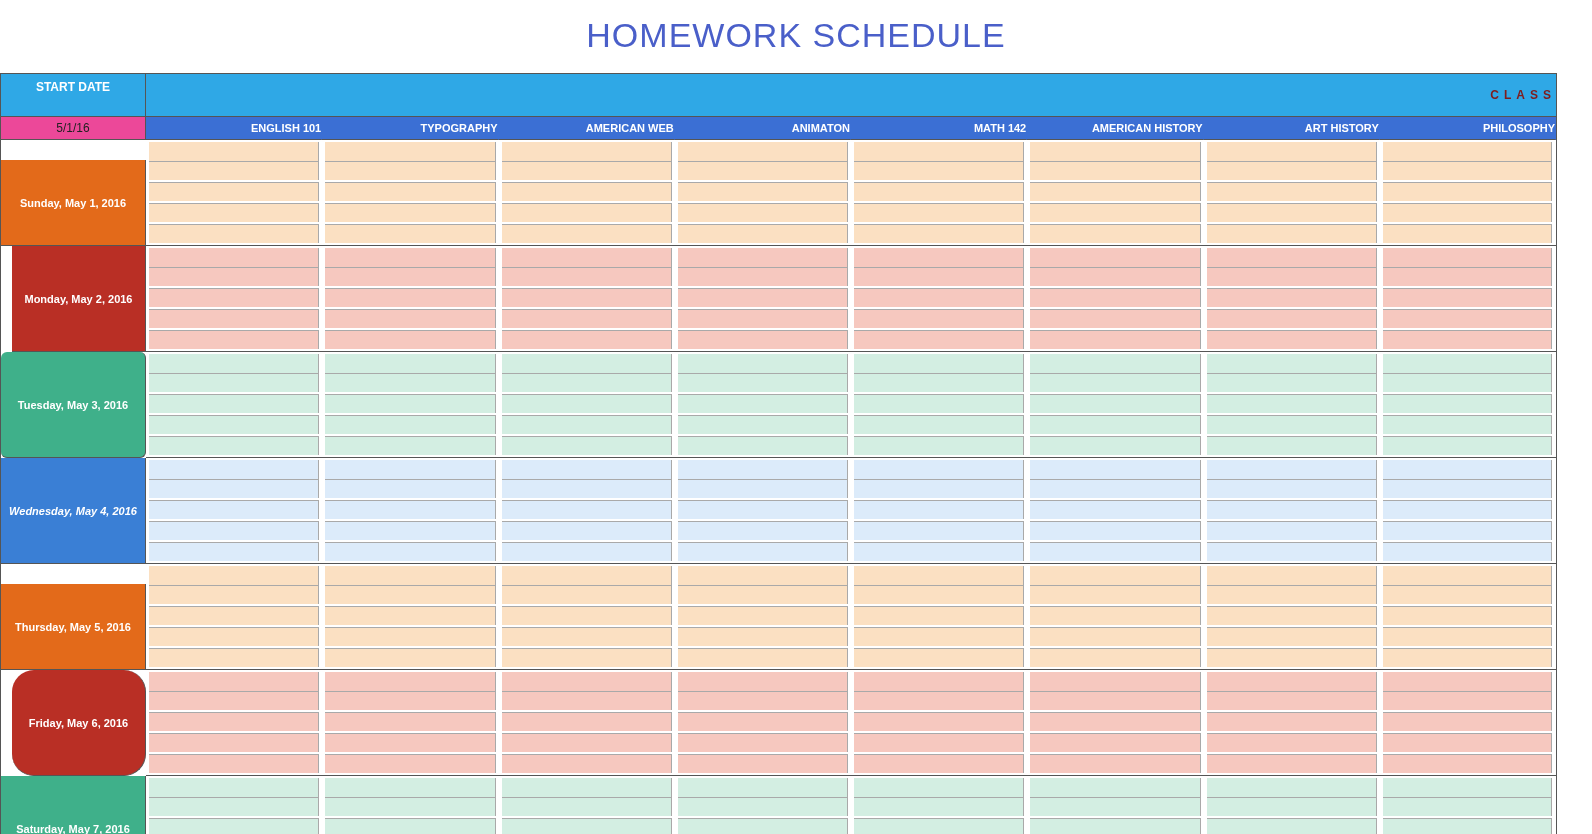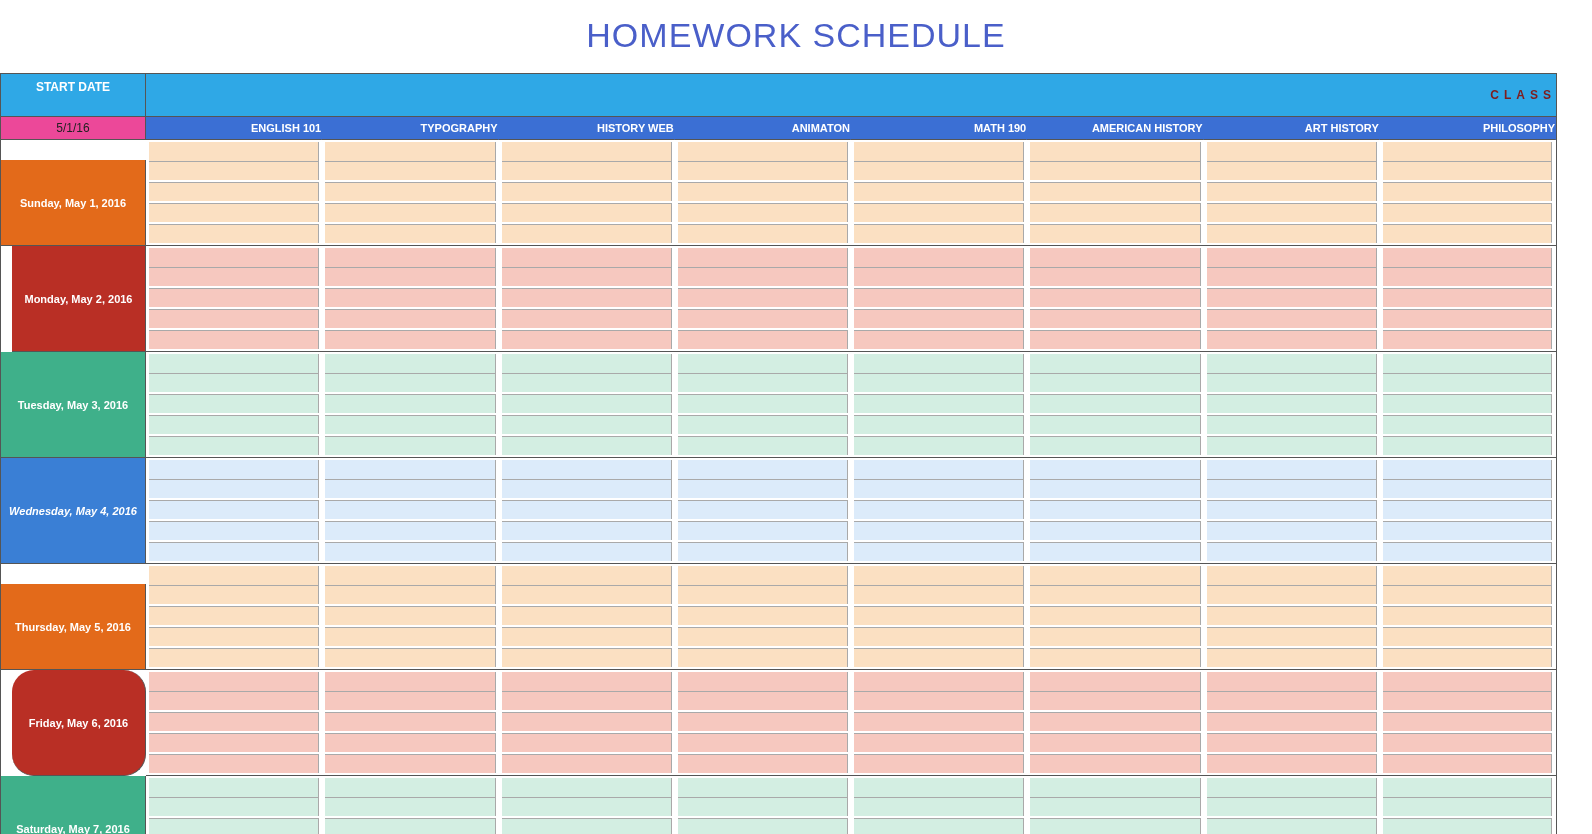--- a/index.html
+++ b/index.html
@@ -103,23 +103,23 @@
 <h1 class="title">HOMEWORK SCHEDULE</h1>
 
 <div class="grid">
 
   <div class="hdr-startdate">START DATE</div>
   <div class="hdr-class">CLASS</div>
 
   <div class="hdr-date">5/1/16</div>
   <div class="hdr-col">ENGLISH 101</div>
   <div class="hdr-col">TYPOGRAPHY</div>
-  <div class="hdr-col">HISTORY WEB</div>
+  <div class="hdr-col">AMERICAN WEB</div>
   <div class="hdr-col">ANIMATON</div>
-  <div class="hdr-col">MATH 190</div>
+  <div class="hdr-col">MATH 142</div>
   <div class="hdr-col">AMERICAN HISTORY</div>
   <div class="hdr-col">ART HISTORY</div>
   <div class="hdr-col">PHILOSOPHY</div>
 
   <div id="days-anchor" style="display:contents"><div class="daylabel bg-orange" style="grid-row: span 1;">Sunday, May 1, 2016</div><div class="daygrid cells-orange">
         <div class="cell"></div>
         <div class="cell"></div>
         <div class="cell"></div>
         <div class="cell"></div>
         <div class="cell"></div>
@@ -192,21 +192,21 @@
         <div class="cell"></div>
         <div class="cell"></div>
         <div class="cell"></div>
         <div class="cell"></div>
         <div class="cell"></div>
         <div class="cell"></div>
         <div class="cell"></div>
         <div class="cell"></div>
         <div class="cell"></div>
         <div class="cell"></div>
-      </div><div class="daylabel bg-green" style="grid-row: span 1;">Tuesday, May 3, 2016</div><div class="daygrid cells-green">
+      </div><div class="daylabel bg-green" style="grid-row: span 1; border-radius: 6px;">Tuesday, May 3, 2016</div><div class="daygrid cells-green">
         <div class="cell"></div>
         <div class="cell"></div>
         <div class="cell"></div>
         <div class="cell"></div>
         <div class="cell"></div>
         <div class="cell"></div>
         <div class="cell"></div>
         <div class="cell"></div>
         <div class="cell"></div>
         <div class="cell"></div>

